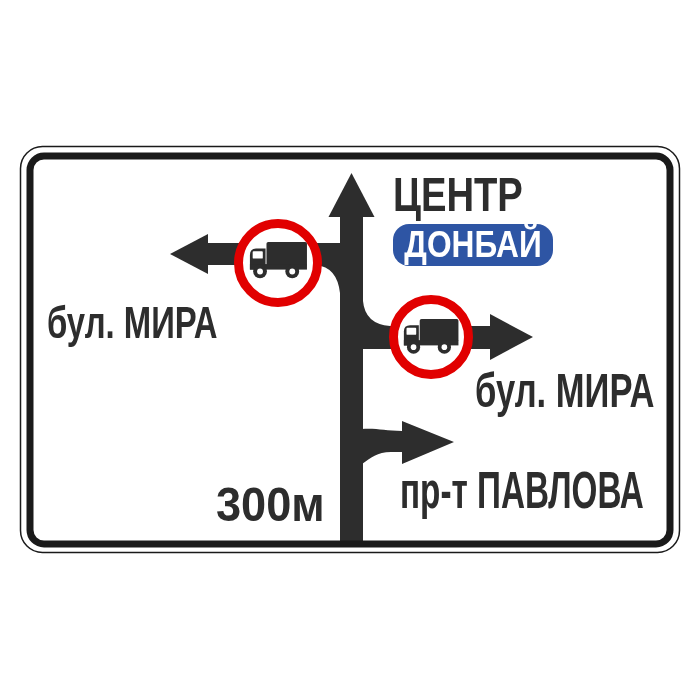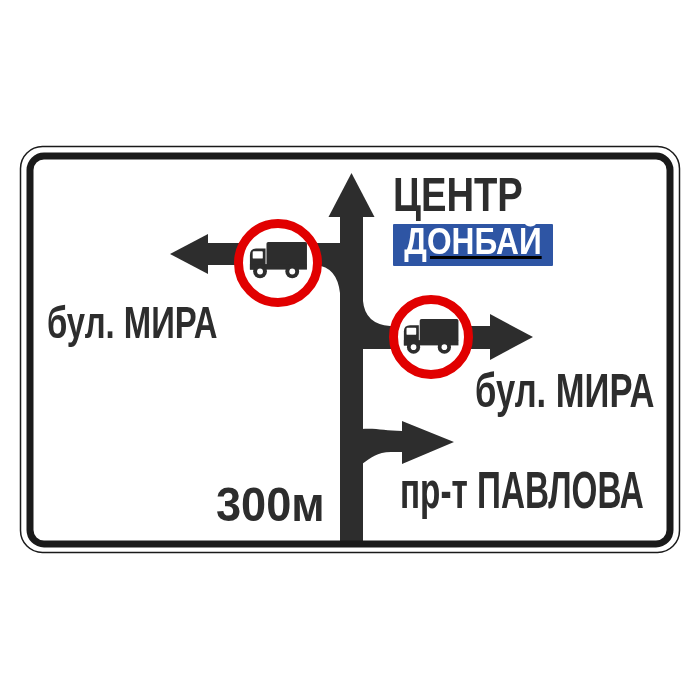--- a/index.html
+++ b/index.html
@@ -27,22 +27,22 @@
     position:absolute;font-weight:bold;color:var(--ink);
     line-height:1;white-space:nowrap;transform-origin:left top;
   }
   .lbl-center  {left:393px;top:170px;font-size:49px;transform:scaleX(0.78);}
   .lbl-mira-l  {left:47px; top:300px;font-size:45px;transform:scaleX(0.73);}
   .lbl-mira-r  {left:475px;top:367px;font-size:48px;transform:scaleX(0.72);}
   .lbl-pavlova {left:400px;top:464px;font-size:52px;transform:scaleX(0.64);}
   .lbl-dist    {left:216px;top:481px;font-size:48px;transform:scaleX(0.94);}
   .badge{
     position:absolute;left:393px;top:224px;width:160px;height:42px;
-    background:var(--blue);border-radius:1px;
-    display:flex;align-items:flex-start;justify-content:center;text-decoration:underline;
+    background:var(--blue);border-radius:16px;
+    display:flex;align-items:center;justify-content:center;
   }
   .badge span{
     color:#ffffff;font-weight:bold;font-size:36px;line-height:1;
     white-space:nowrap;transform:scaleX(0.88);transform-origin:center;
   }
 </style>
 </head>
 <body>
 
 <div class="canvas">

